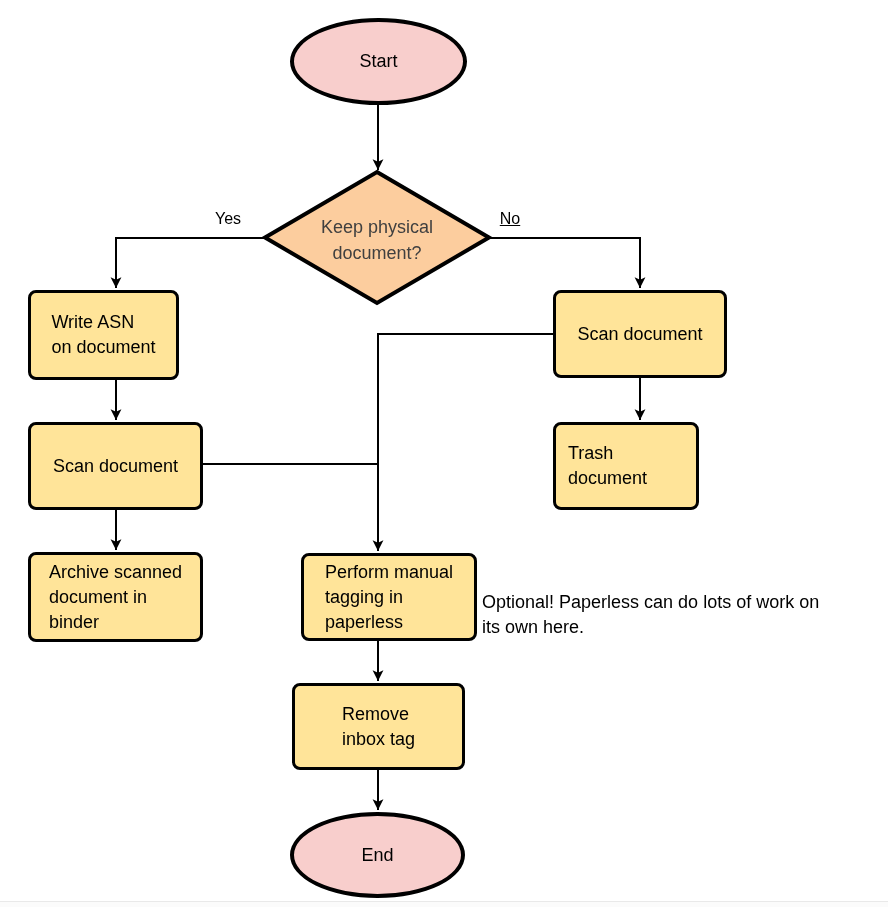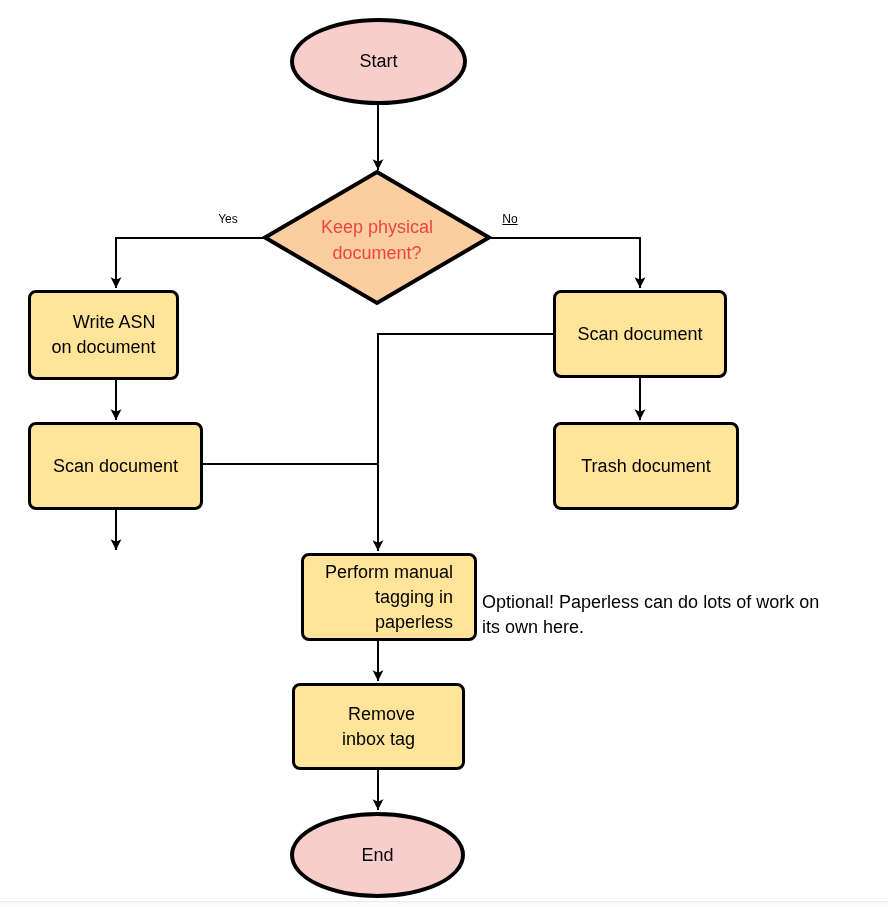--- a/index.html
+++ b/index.html
@@ -34,21 +34,21 @@
   svg.wires polygon.diamond{
     fill:var(--decision-fill);
     stroke:var(--stroke);
     stroke-width:4;
   }
   .node{
     position:absolute;
     display:flex;
     align-items:center;
     justify-content:center;
-    text-align:right;
+    text-align:left;
     white-space:pre-line;
     font-size:18px;
     line-height:25px;
     color:#000;
   }
   .process{
     background:var(--process-fill);
     border:3px solid var(--stroke);
     border-radius:8px;
   }
@@ -56,25 +56,25 @@
     background:var(--terminator-fill);
     border:4px solid var(--stroke);
     border-radius:50%;
   }
   .diamond-label{
     position:absolute;
     text-align:center;
     white-space:pre-line;
     font-size:18px;
     line-height:26px;
-    color:#ef4444;
+    color:#404040;
   }
   .edge-label{
     position:absolute;
-    font-size:12px;
+    font-size:16px;
     line-height:22px;
     color:#000;
     text-align:center;
   }
   .note{
     position:absolute;
     font-size:18px;
     line-height:25px;
     color:#000;
     white-space:pre-line;
@@ -121,24 +121,27 @@
 
   <div class="edge-label" style="left:198px; top:208px; width:60px;">Yes</div>
 
   <div class="edge-label" style="left:480px; top:208px; width:60px;text-decoration:underline;">No</div>
 
   <div class="node process" style="left:28px; top:290px; width:151px; height:90px;">Write ASN
 on document</div>
 
   <div class="node process" style="left:28px; top:422px; width:175px; height:88px;">Scan document</div>
 
+  <div class="node process" style="left:28px; top:552px; width:175px; height:90px;">Archive scanned
+document in
+binder</div>
 
   <div class="node process" style="left:553px; top:290px; width:174px; height:88px;">Scan document</div>
 
-  <div class="node process" style="left:553px; top:422px; width:186px; height:88px;">Trash document</div>
+  <div class="node process" style="left:553px; top:422px; width:146px; height:88px;padding-left:12px;">Trash document</div>
 
   <div class="node process" style="left:290px; top:553px; width:176px; height:88px;margin-left:11px;">Perform manual
 tagging in
 paperless</div>
 
   <div class="note" style="left:482px; top:590px;">Optional! Paperless can do lots of work on
 its own here.</div>
 
   <div class="node terminator" style="left:290px; top:812px; width:175px; height:86px;">End</div>
 

